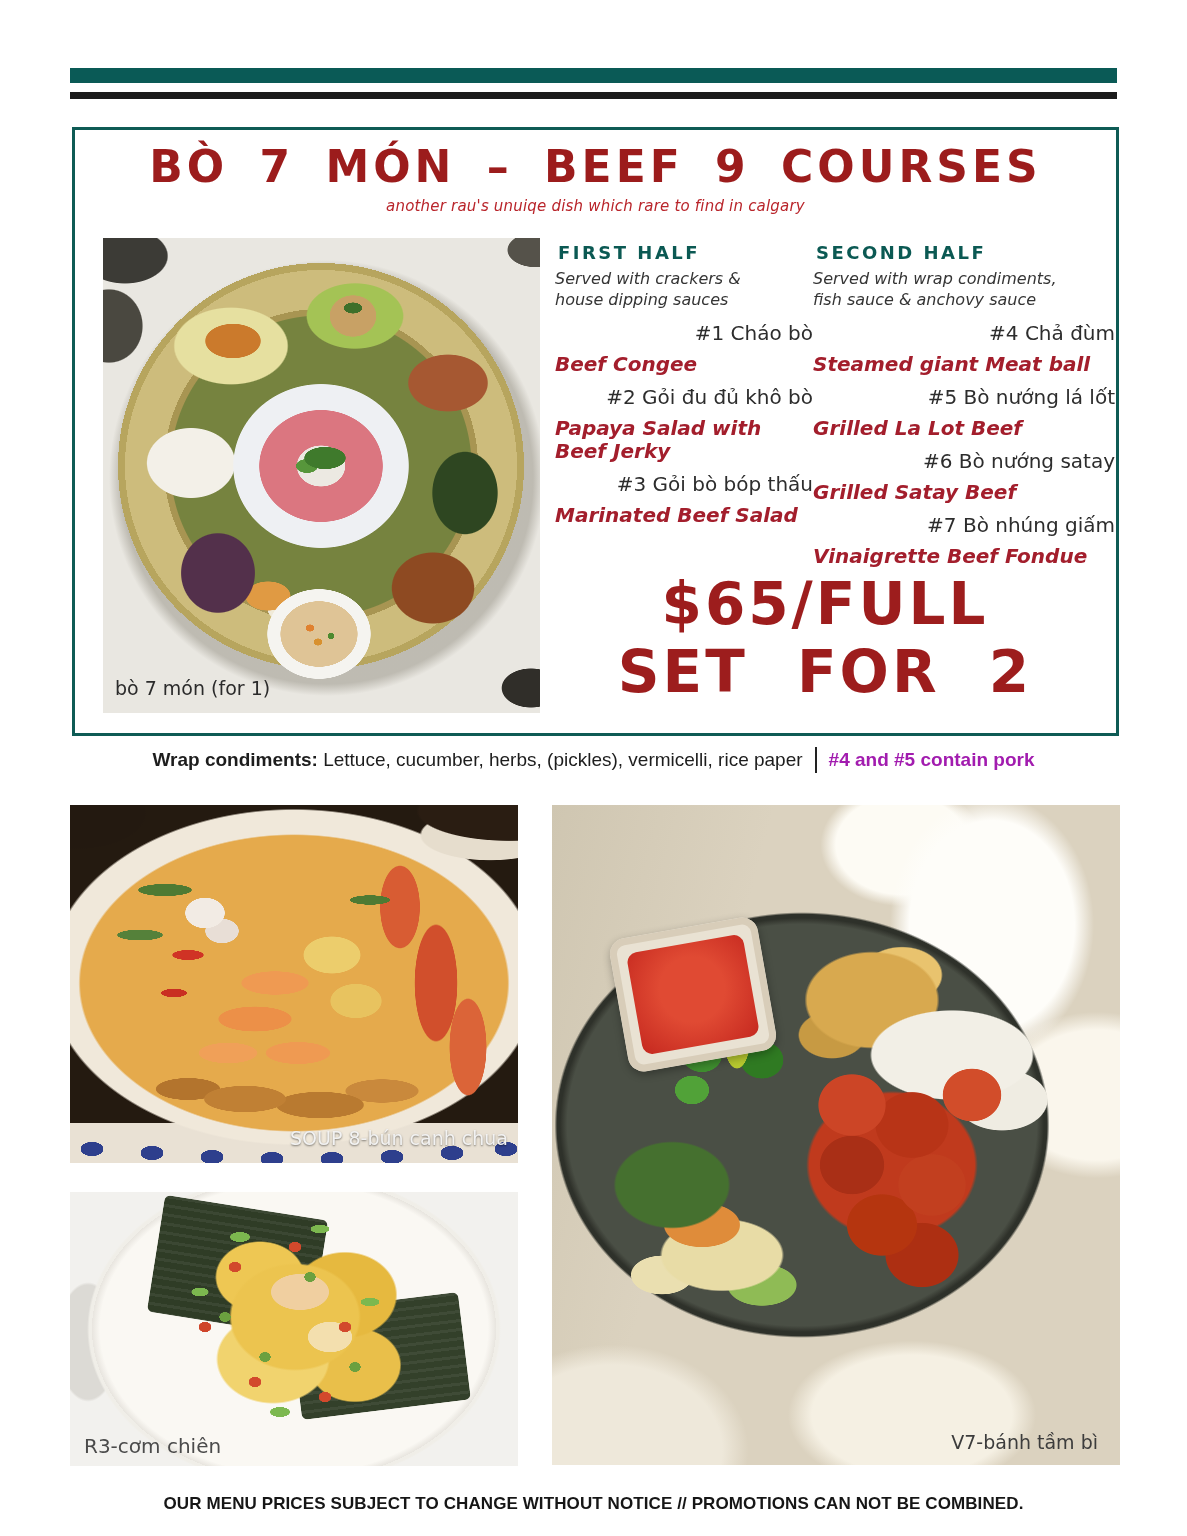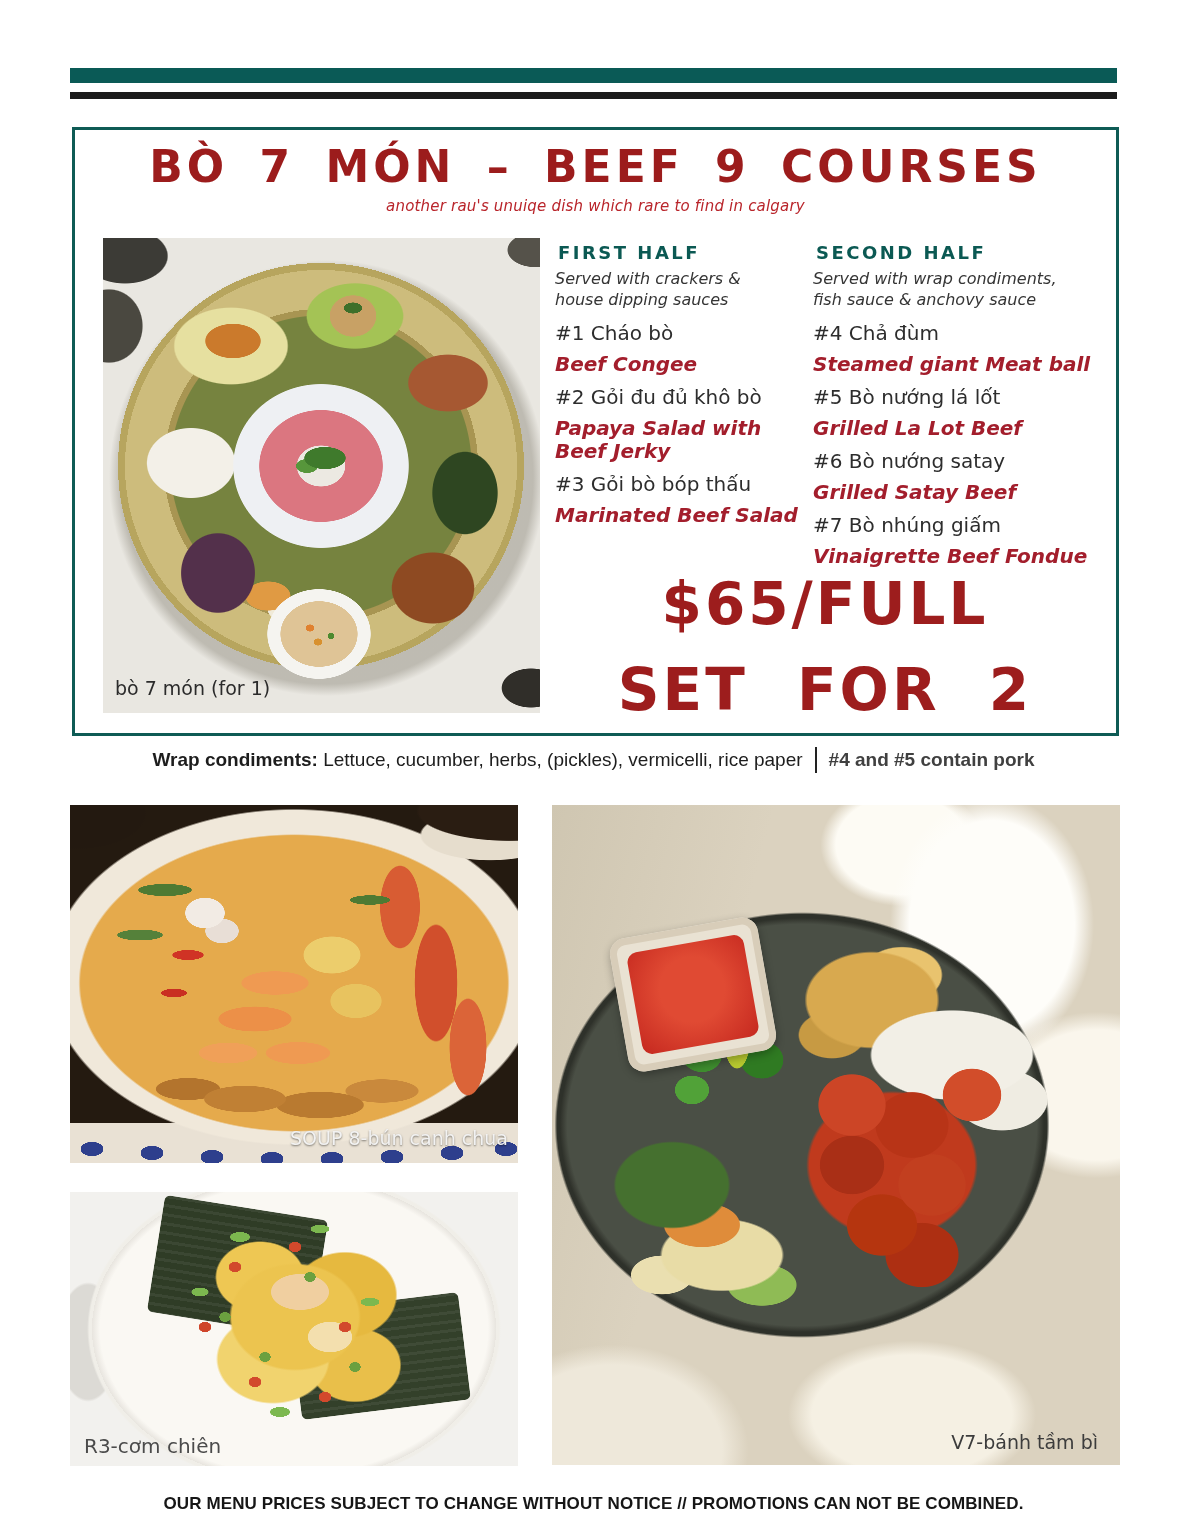--- a/index.html
+++ b/index.html
@@ -20,37 +20,37 @@
             color:#b9252b;letter-spacing:.2px;}
 
   
   .col{position:absolute;}
   .col-1{left:480px;top:109px;width:258px;}
   .col-2{left:738px;top:109px;width:302px;}
   .col-head{margin:3px;font-size:18px;font-weight:800;color:#0b5953;letter-spacing:2.5px;}
   .col-desc{margin:5px 0 11px;font-size:16px;font-style:italic;color:#353535;line-height:1.33;}
   .col-1 .col-desc{max-width:198px;}
   .col-2 .col-desc{max-width:256px;}
-  .item-vi{margin:0 0 8px;font-size:20px;color:#2d2d2d;line-height:1.15;}
+  .item-vi{margin:0 0 8px;font-size:20px;color:#2d2d2d;line-height:1.15;text-align:right;}
   .item-en{margin:0 0 10px;font-size:20px;font-weight:bold;font-style:italic;
            color:#a31e2c;line-height:1.15;}
 
   
   .price{position:absolute;left:470px;top:441px;width:560px;text-align:center;
          color:#9d1d1d;font-weight:800;}
   .price-line{font-size:58px;letter-spacing:3px;line-height:1.17;}
-  .price-line2{word-spacing:26px;margin-top:18px;}
+  .price-line2{word-spacing:26px;}
 
   
   .condiments{position:absolute;left:0;top:747px;width:100%;text-align:center;
               font-family:"Liberation Sans",sans-serif;font-size:19px;color:#1d1d1d;}
   .cond-label{font-weight:bold;text-align:right;}
   .cond-divider{display:inline-block;width:2px;height:26px;background:#222;
                 margin:0 12px;vertical-align:-7px;}
-  .cond-note{font-weight:bold;color:#404040;}
+  .cond-note{font-weight:bold;color:#a21caf;}
 
   
   .photo{position:absolute;overflow:hidden;}
   .cap{position:absolute;z-index:5;}
   .cap-dark{color:#2b2b2b;}
   .cap-gray{color:#4b4b4b;}
   .cap-light{color:#f2f2f2;text-shadow:0 1px 2px rgba(0,0,0,.5);}
 
   
   .ph-bo7{left:28px;top:108px;width:437px;height:475px;background-color:#e9e7e1;background-image:

